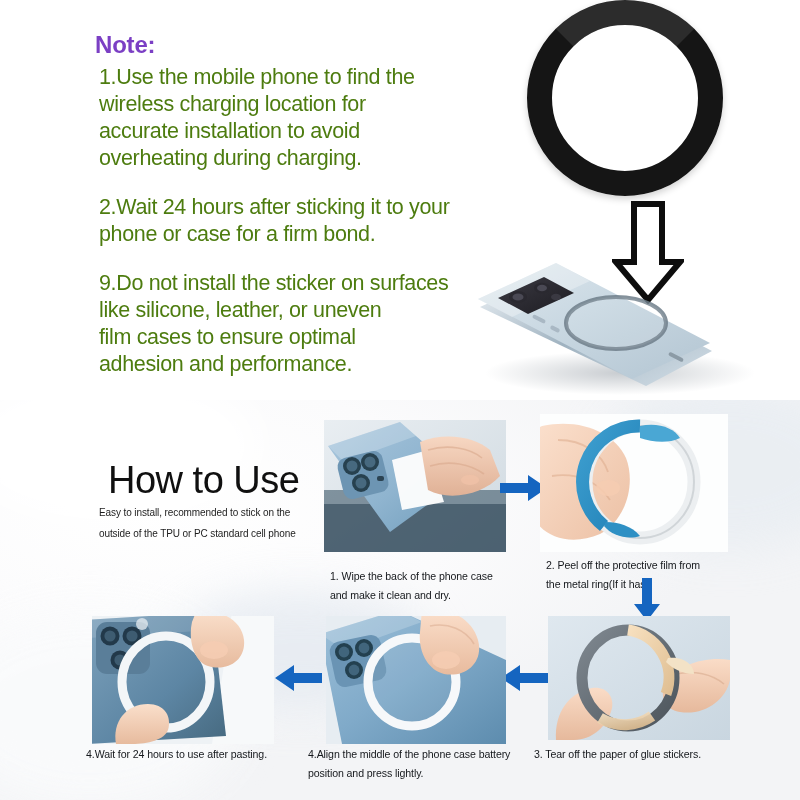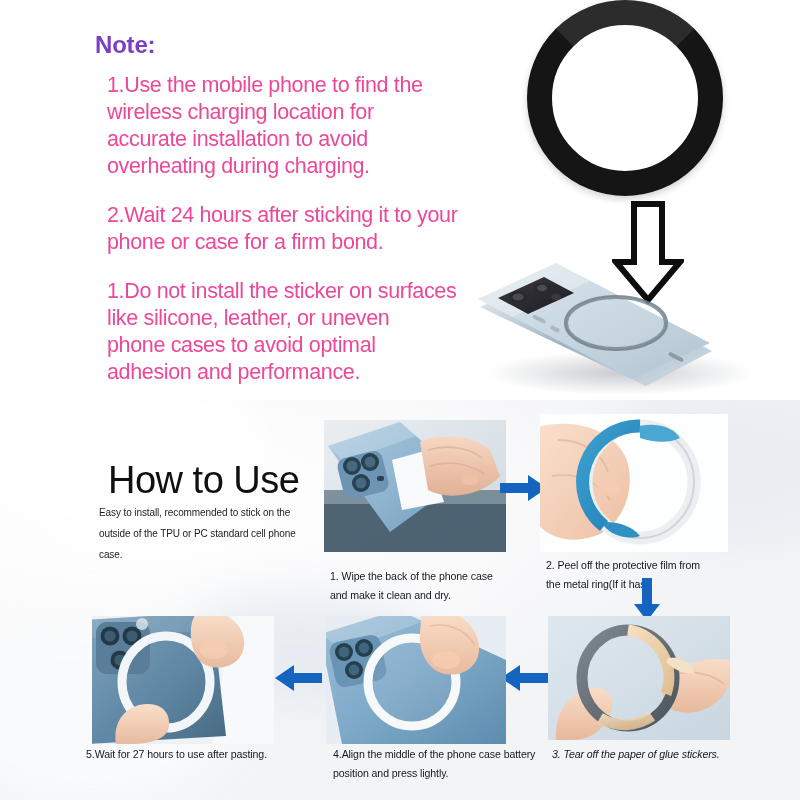--- a/index.html
+++ b/index.html
@@ -14,21 +14,21 @@
 
   
   #top-section{position:absolute;left:0;top:0;width:800px;height:400px;background:#ffffff;}
 
   #note-block{position:absolute;left:95px;top:30px;width:400px;}
   #note-heading{
     color:#7B3FC4;font-weight:bold;font-size:24px;line-height:30px;margin:0 0 2px 0;
     letter-spacing:-0.2px;
   }
   .note-item{
-    color:#ec4899;font-size:21.5px;line-height:27px;margin:12px;font-weight:normal;
+    color:#4d7c0f;font-size:21.5px;line-height:27px;margin:4px;font-weight:normal;
     letter-spacing:-0.35px;
   }
   .note-item.gap{margin-top:22px;}
 
   
   #ring-black{
     position:absolute;left:527px;top:0px;width:196px;height:196px;
     border-radius:50%;
     border:25px solid #151515;
     box-sizing:border-box;
@@ -94,23 +94,23 @@
         <div>accurate installation to avoid</div>
         <div>overheating during charging.</div>
       </div>
 
       <div class="note-item gap">
         <div>2.Wait 24 hours after sticking it to your</div>
         <div>phone or case for a firm bond.</div>
       </div>
 
       <div class="note-item gap">
-        <div>1.Do not install the sticker on surfaces</div>
+        <div>9.Do not install the sticker on surfaces</div>
         <div>like silicone, leather, or uneven</div>
-        <div>phone cases to avoid optimal</div>
+        <div>film cases to ensure optimal</div>
         <div>adhesion and performance.</div>
       </div>
     </div>
 
     <div id="ring-black"></div>
 
     <svg id="down-arrow" viewBox="0 0 72 104">
       <polygon points="22,4 50,4 50,62 68,62 36,100 4,62 22,62" fill="#ffffff" stroke="#0d0d0d" stroke-width="6" stroke-linejoin="miter"></polygon>
     </svg>
 
@@ -167,21 +167,20 @@
     <div class="bg-blob" style="left:-40px;top:-30px;width:300px;height:150px;background:#ffffff;"></div>
     <div class="bg-blob" style="left:170px;top:190px;width:260px;height:120px;background:#dfe6ee;opacity:.65;"></div>
     <div class="bg-blob" style="left:600px;top:-20px;width:260px;height:170px;background:#e8edf2;opacity:.8;"></div>
     <div class="bg-blob" style="left:-60px;top:210px;width:300px;height:200px;background:#fafbfc;opacity:.9;"></div>
   </div>
 
   <div id="howto-title">How to Use</div>
   <div id="howto-sub">
     <div>Easy to install, recommended to stick on the</div>
     <div>outside of the TPU or PC standard cell phone</div>
-    <div>case.</div>
   </div>
 
   <div class="photo-card" style="left:324px;top:420px;width:182px;height:132px;">
     <svg viewBox="0 0 182 132" style="width:182px;height:132px;display:block">
       <defs>
         <linearGradient id="p1bg" x1="0" y1="0" x2="1" y2="1">
           <stop offset="0%" stop-color="#e9eef2"></stop>
             <stop offset="100%" stop-color="#cfd9e0"></stop>
         </linearGradient>
         <linearGradient id="p1phone" x1="0" y1="0" x2="1" y2="1">
@@ -291,21 +290,21 @@
       <path d="M128 58 C146 54 164 58 176 68" stroke="#d6a88a" stroke-width="1.6" fill="none" opacity="0.55"></path>
 
       <ellipse cx="80" cy="62" rx="46" ry="48" fill="none" stroke="url(#p3metal)" stroke-width="11"></ellipse>
 
       <path d="M80 14 A48 48 0 0 1 118 78" fill="none" stroke="url(#p3glue)" stroke-width="11"></path>
       <path d="M52 102 A48 48 0 0 0 104 100" fill="none" stroke="url(#p3glue)" stroke-width="11" opacity="0.9"></path>
 
       <path d="M120 42 C134 40 146 48 146 58 C134 58 124 52 118 46 Z" fill="#f3e2c6"></path>
     </svg>
   </div>
-  <div class="caption" style="left:552px;top:745px;font-style:italic;">
+  <div class="caption" style="left:534px;top:745px;">
     <div>3. Tear off the paper of glue stickers.</div>
   </div>
 
   <svg class="arrow-blue" style="left:500px;top:663px;width:48px;height:30px;" viewBox="0 0 48 30">
     <polygon points="48,10 20,10 20,2 1,15 20,28 20,20 48,20" fill="#1565C0"></polygon>
   </svg>
 
   <div class="photo-card" style="left:326px;top:616px;width:180px;height:128px;">
     <svg viewBox="0 0 180 128" style="width:180px;height:128px;display:block">
       <defs>
@@ -333,21 +332,21 @@
         <circle cx="28" cy="54" r="5.4" fill="#41657c"></circle>
 
       <ellipse cx="86" cy="66" rx="44" ry="44" fill="none" stroke="#f6f8fa" stroke-width="9"></ellipse>
       <ellipse cx="86" cy="66" rx="44" ry="44" fill="rgba(255,255,255,0.06)"></ellipse>
 
       <path d="M96 -6 C122 -10 146 2 152 24 C158 46 140 62 118 58 C102 54 92 36 94 16 Z" fill="url(#p4skin)"></path>
       <ellipse cx="120" cy="44" rx="14" ry="9" fill="#f6cdb3" opacity="0.85"></ellipse>
       <path d="M104 10 C122 6 140 14 148 28" stroke="#d8a88c" stroke-width="1.6" fill="none" opacity="0.5"></path>
     </svg>
   </div>
-  <div class="caption" style="left:333px;top:745px;">
+  <div class="caption" style="left:308px;top:745px;">
     <div>4.Align the middle of the phone case battery</div>
     <div> position and press lightly.</div>
   </div>
 
   <svg class="arrow-blue" style="left:274px;top:663px;width:48px;height:30px;" viewBox="0 0 48 30">
     <polygon points="48,10 20,10 20,2 1,15 20,28 20,20 48,20" fill="#1565C0"></polygon>
   </svg>
 
   <div class="photo-card" style="left:92px;top:616px;width:182px;height:128px;">
     <svg viewBox="0 0 182 128" style="width:182px;height:128px;display:block">
@@ -380,16 +379,16 @@
 
       <ellipse cx="74" cy="66" rx="44" ry="46" fill="none" stroke="#f3f6f8" stroke-width="9"></ellipse>
 
       <path d="M104 -4 C128 -8 150 4 152 24 C154 44 136 56 116 50 C102 46 96 24 100 6 Z" fill="url(#p5skin)"></path>
       <ellipse cx="122" cy="34" rx="14" ry="9" fill="#f6cdb3" opacity="0.85"></ellipse>
 
       <path d="M24 128 C20 106 34 88 56 88 C72 88 80 100 76 114 C72 124 56 128 40 128 Z" fill="url(#p5skin)"></path>
     </svg>
   </div>
   <div class="caption" style="left:86px;top:745px;">
-    <div>5.Wait for 27 hours to use after pasting.</div>
+    <div>4.Wait for 24 hours to use after pasting.</div>
   </div>
 
 </div>
 
 </body></html>

